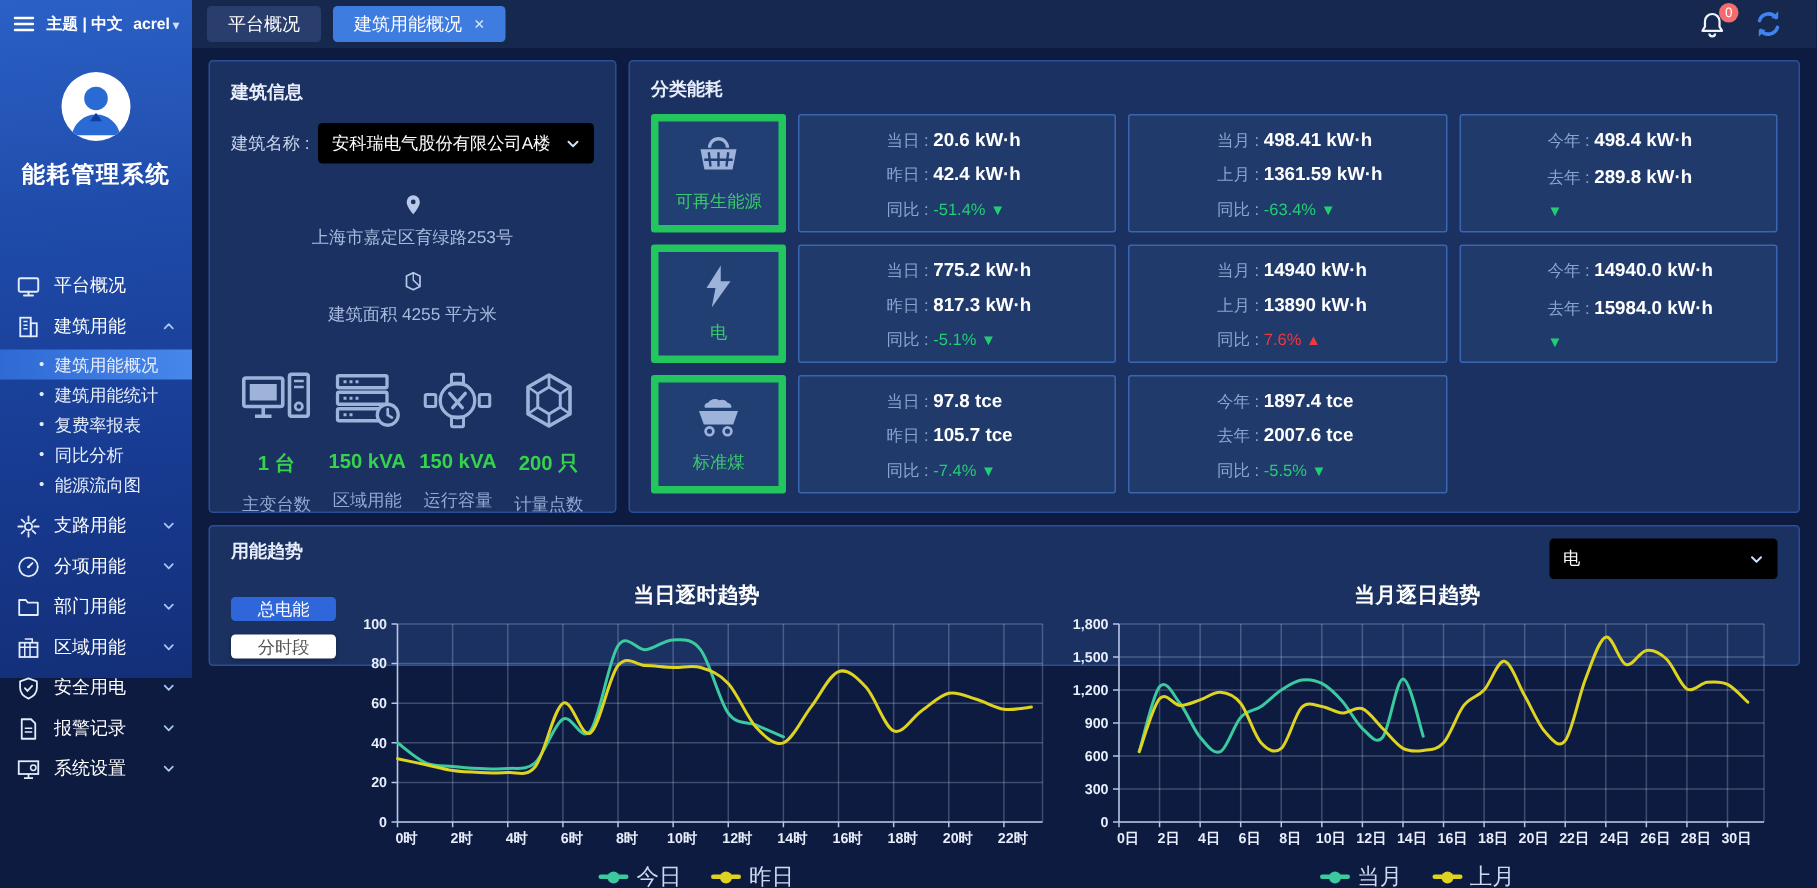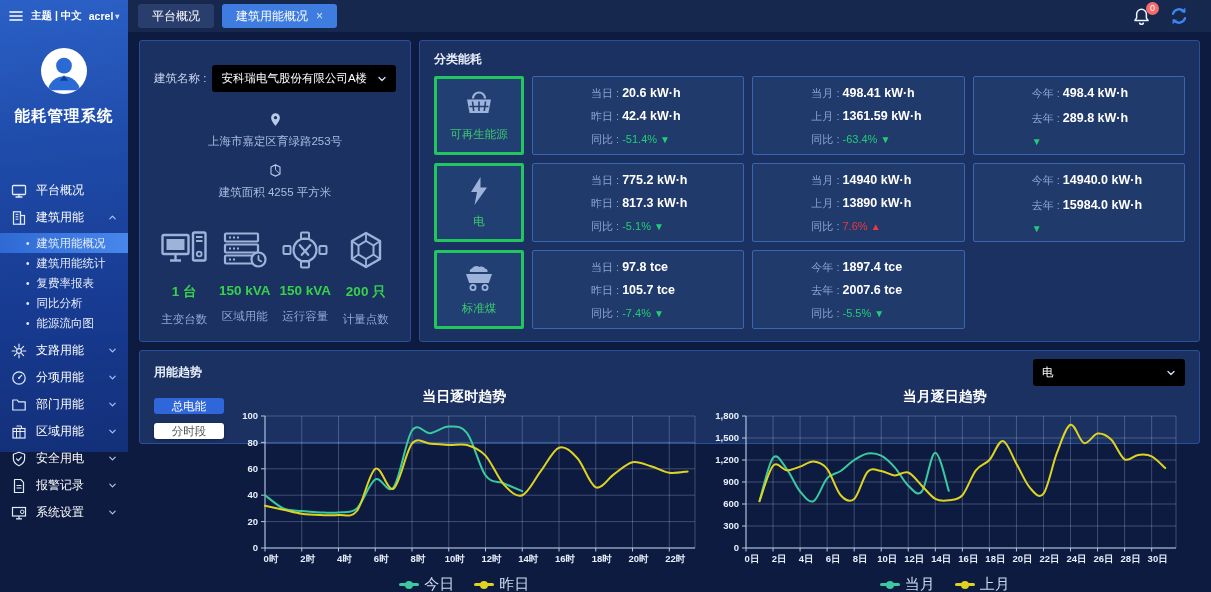--- a/index.html
+++ b/index.html
@@ -58,33 +58,33 @@
   .b-icon { width:15px; height:15px; color:#b9c9e8; flex:none; }
   .stats { display:flex; margin-top:30px; text-align:center; }
   .stat { flex:1; }
   .stat-icon { height:40px; width:46px; margin:0 auto; color:#9db3d9; }
   .stat-value { margin-top:13px; font-size:13.5px; font-weight:bold; color:#35d24b; white-space:nowrap; }
   .stat-label { margin-top:11px; font-size:11.5px; color:#93a9d4; white-space:nowrap; }
 
   
   .category { flex:1; padding:10px 14px 12px; display:flex; flex-direction:column; min-width:0; }
   .cat-grid { flex:1; display:grid; grid-template-columns:90px 1fr 1fr 1fr; grid-auto-rows:1fr; gap:8px; margin-top:8px; }
-  .cat-icon-cell { border:3px solid #22c55e; background:#223f74; border-radius:2px; display:flex; flex-direction:column; align-items:center; justify-content:center; gap:8px; }
+  .cat-icon-cell { border:5px solid #22c55e; background:#223f74; border-radius:2px; display:flex; flex-direction:column; align-items:center; justify-content:center; gap:8px; }
   .cat-icon { width:34px; height:30px; color:#9db3d9; }
   .cat-name { font-size:11.5px; color:#3bc96d; }
   .cat-cell { border:1px solid #3a65b0; background:#203a6c; border-radius:2px; padding:9px 10px 7px 58px; display:flex; flex-direction:column; justify-content:space-between; }
   .line { font-size:11px; color:#8ba3cf; white-space:nowrap; }
   .line b { font-size:12.5px; color:#fff; font-weight:bold; }
   .yoy-green { color:#21ce72; }
   .yoy-red { color:#f0383e; }
   .tri { font-size:10px; }
 
   
   .trend { flex:1; padding:8px 14px 4px; display:flex; flex-direction:column; min-height:0; }
-  .trend-header { display:flex; align-items:center; justify-content:space-between; flex:none; }
+  .trend-header { display:flex; justify-content:space-between; flex:none; }
   .trend-select { flex:none; width:152px; }
   .trend-body { flex:1; display:flex; min-height:0; }
   .trend-buttons { width:70px; flex:none; display:flex; flex-direction:column; gap:9px; padding-top:12px; }
   .t-btn { height:24px; border:none; border-radius:3px; font-size:11.5px; cursor:pointer; font-family:inherit; }
   .t-btn.primary { background:#2f67db; color:#fff; }
   .t-btn.plain { background:#fff; color:#555; box-shadow:0 1px 3px rgba(0,0,0,.3); }
   .chart-box { flex:1; display:flex; flex-direction:column; align-items:center; min-width:0; }
   .chart-title { font-size:14px; font-weight:bold; color:#fff; margin:2px 0 2px; }
   svg.chart { width:478px; height:166px; flex:none; }
   .legend { display:flex; gap:20px; justify-content:center; align-items:center; margin-top:1px; }
@@ -296,20 +296,21 @@
             </svg>
           </span>
       </div>
     </div>
 
     <div class="content">
 
       <div class="row1">
 
         <section class="panel building">
+          <div class="panel-title">建筑信息</div>
           <div class="b-name-row">
             <span class="b-label">建筑名称 :</span>
             <div class="select">
               <span>安科瑞电气股份有限公司A楼</span>
               <span class="chev-icon">
                   <svg viewBox="0 0 10 10" fill="none">
                     <path d="M2 3.5l3 3 3-3" stroke="currentColor" stroke-width="1.3" stroke-linecap="round" stroke-linejoin="round"></path>
                   </svg>
                 </span>
             </div>

